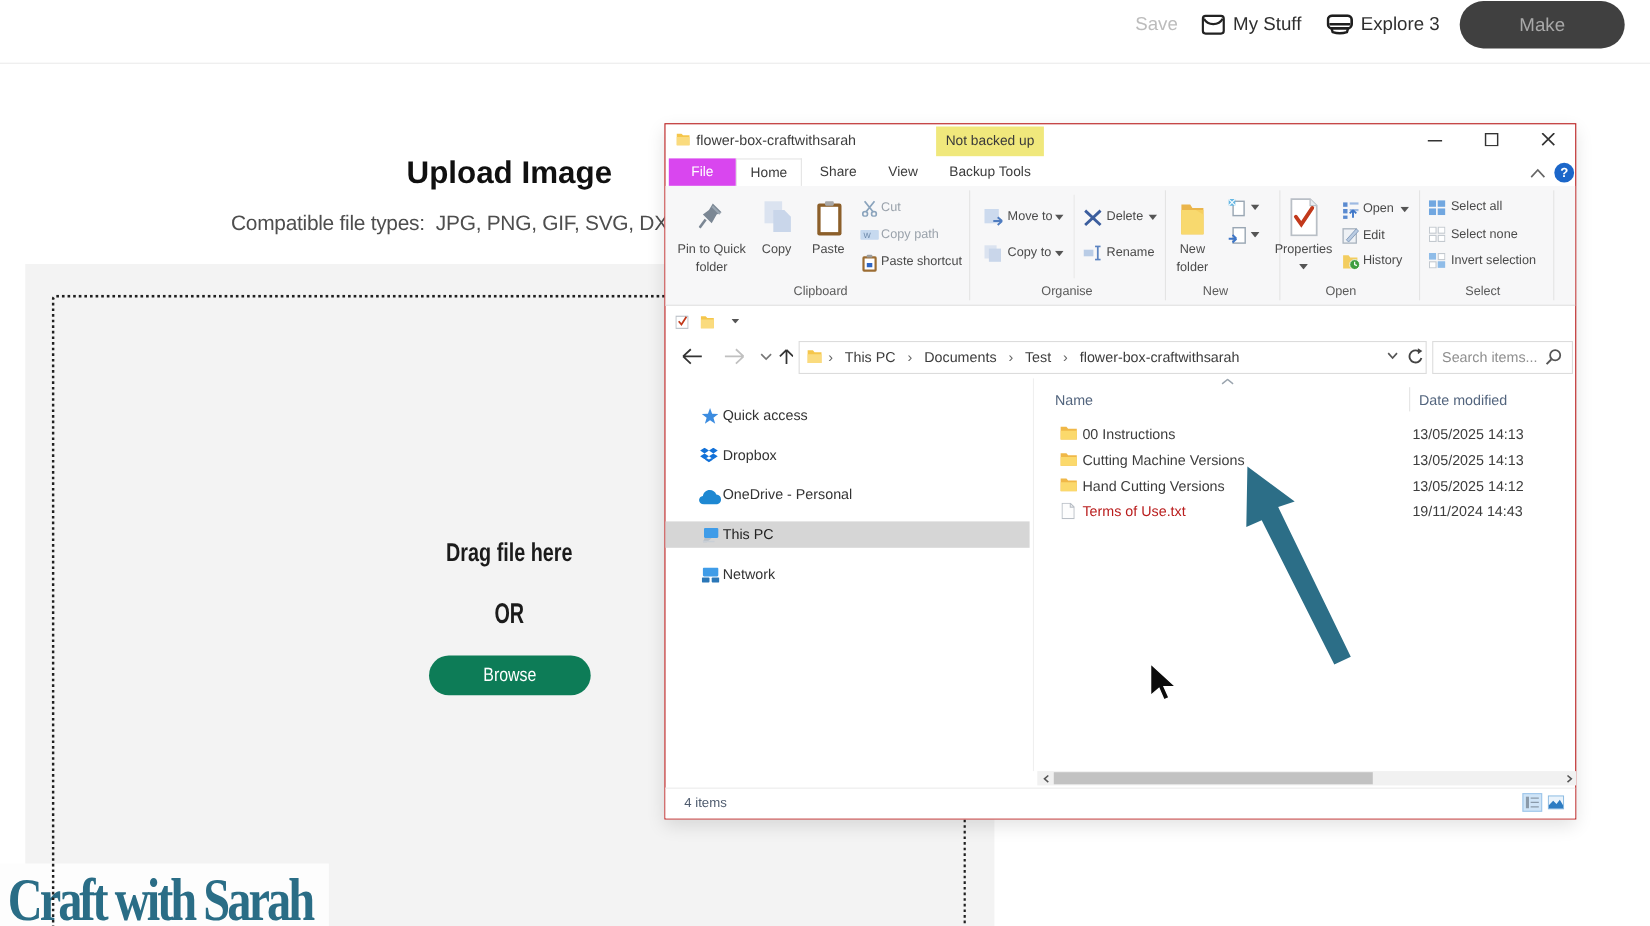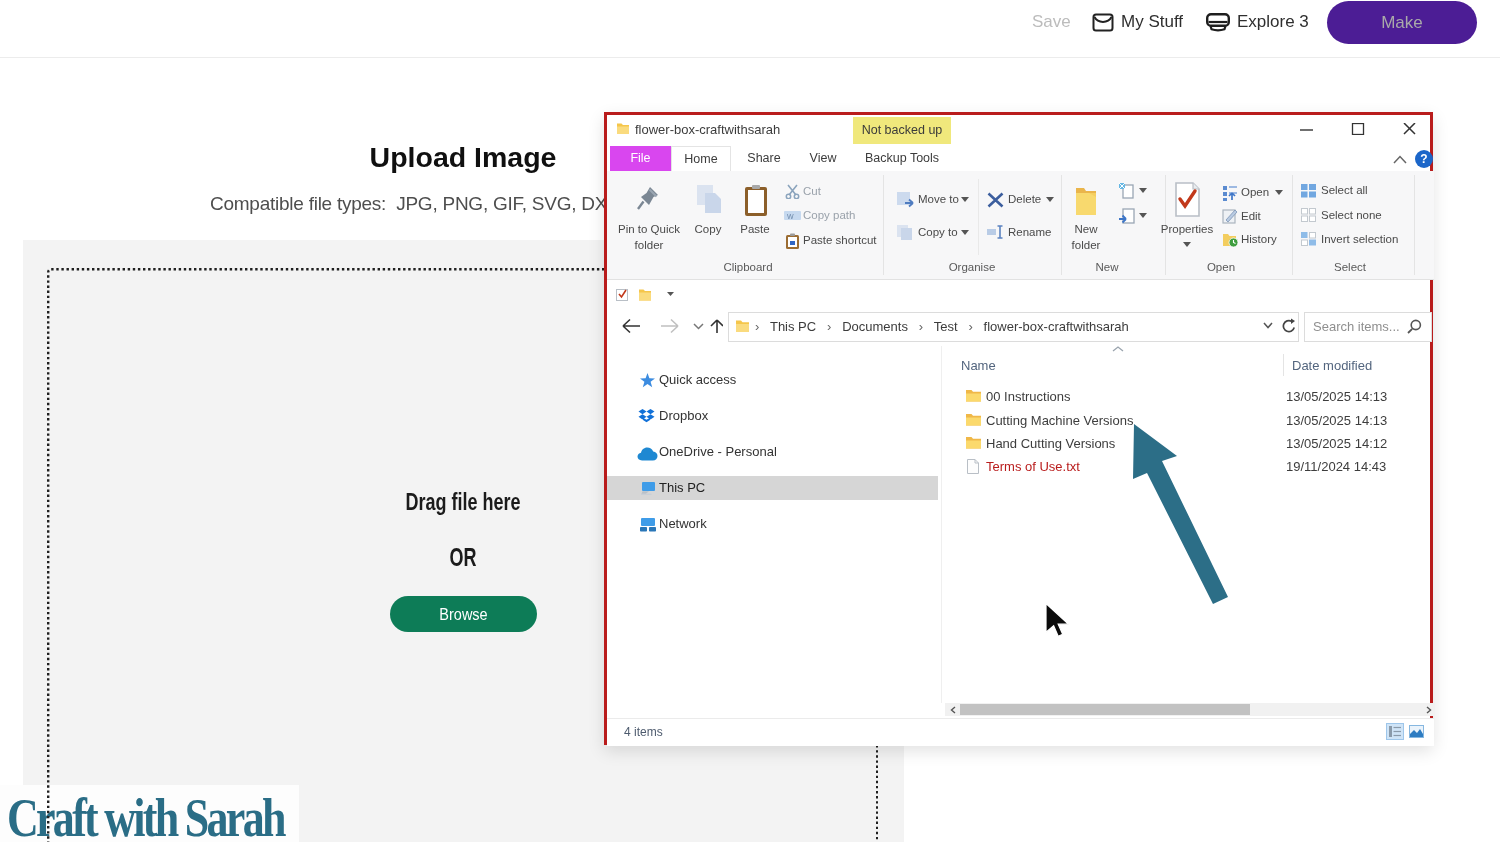--- a/index.html
+++ b/index.html
@@ -6,21 +6,21 @@
   html,body { width:1500px; height:842px; overflow:hidden; background:#fff;
     font-family:"Liberation Sans", sans-serif; }
   .abs { position:absolute; }
   #page { position:relative; width:1500px; height:842px; background:#fff; }
 
   
   #topbar { position:absolute; left:0; top:0; width:1500px; height:58px; background:#fff;
     border-bottom:1px solid #ececec; }
   .hdr-txt { position:absolute; font-size:17px; color:#2f2f2f; line-height:44px; height:44px; top:0; }
   #make-btn { position:absolute; left:1327px; top:1px; width:150px; height:43px; border-radius:22px;
-    background:#4c1d95; color:#a9a9a9; font-size:17px; text-align:center; line-height:43px; }
+    background:#404040; color:#a9a9a9; font-size:17px; text-align:center; line-height:43px; }
 
   
   #upl-title { position:absolute; left:263px; top:141px; width:400px; text-align:center;
     font-size:28.5px; font-weight:bold; color:#101010; letter-spacing:0px; }
   #upl-sub { position:absolute; left:210px; top:193px; font-size:19px; color:#4e4e4e; white-space:nowrap; letter-spacing:-0.25px; }
   #upl-panel { position:absolute; left:23px; top:240px; width:881px; height:602px; background:#f3f3f3; overflow:hidden; }
   #logo-label { position:absolute; left:0px; top:785px; width:299px; height:57px; background:#fdfdfd; }
   #logo-text { position:absolute; left:7px; top:786px; font-family:"Liberation Serif", serif;
     font-weight:bold; font-size:55px; color:#2a6d86; letter-spacing:-3.4px; white-space:nowrap;
     transform:scaleX(0.8); transform-origin:left top; }
@@ -28,21 +28,21 @@
   #drag-txt { position:absolute; left:363px; top:492px; width:200px; text-align:center;
     font-size:18px; font-weight:bold; color:#1b1b1b; transform:scaleY(1.3); }
   #or-txt { position:absolute; left:363px; top:548px; width:200px; text-align:center;
     font-size:18px; font-weight:bold; color:#1b1b1b; transform:scaleY(1.45); }
   #browse-btn { position:absolute; left:390px; top:596px; width:147px; height:36px; border-radius:18px;
     background:#0d7c57; color:#fff; font-size:14.5px; font-weight:normal; text-align:center; line-height:36px; }
   #browse-btn span { display:inline-block; transform:scaleY(1.2); }
 
   
   #win { position:absolute; left:604px; top:112px; width:829px; height:633px; background:#fff;
-    border:3px solid #b91c1c; box-shadow:0 6px 16px rgba(0,0,0,0.12); }
+    border:1px solid #b91c1c; box-shadow:0 6px 16px rgba(0,0,0,0.12); }
   #win .t { position:absolute; white-space:nowrap; }
 </style>
 </head>
 <body>
 <div id="page">
 
   <div id="topbar">
     <div class="hdr-txt" style="left:1032px; color:#bcbcbc;">Save</div>
     <svg class="abs" style="left:1092px; top:12px;" width="22" height="21" viewBox="0 0 22 21">
       <rect x="1.5" y="2.5" width="19" height="16" rx="2.5" fill="none" stroke="#222" stroke-width="2"></rect>

